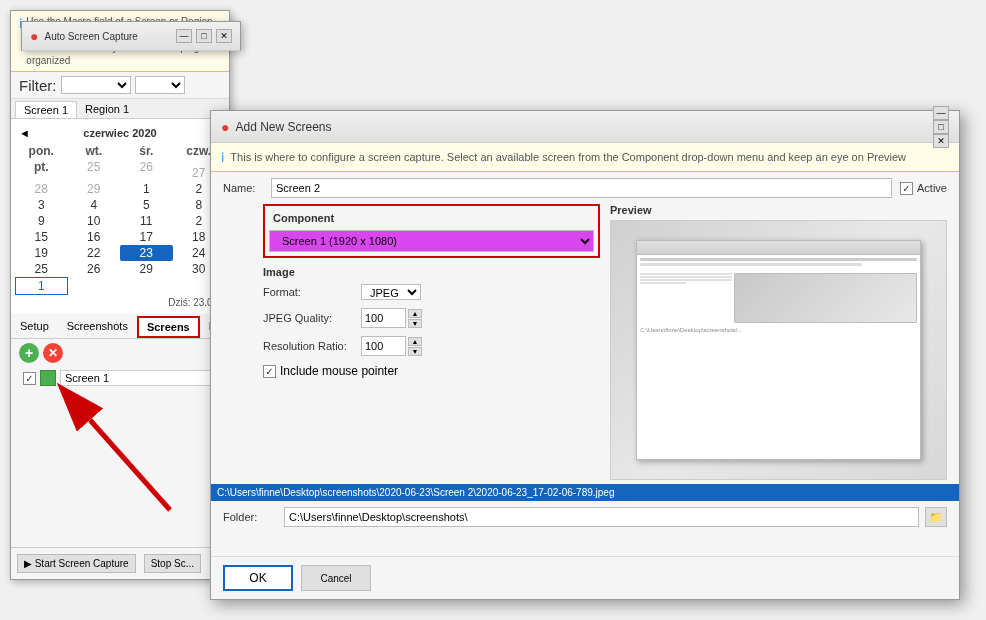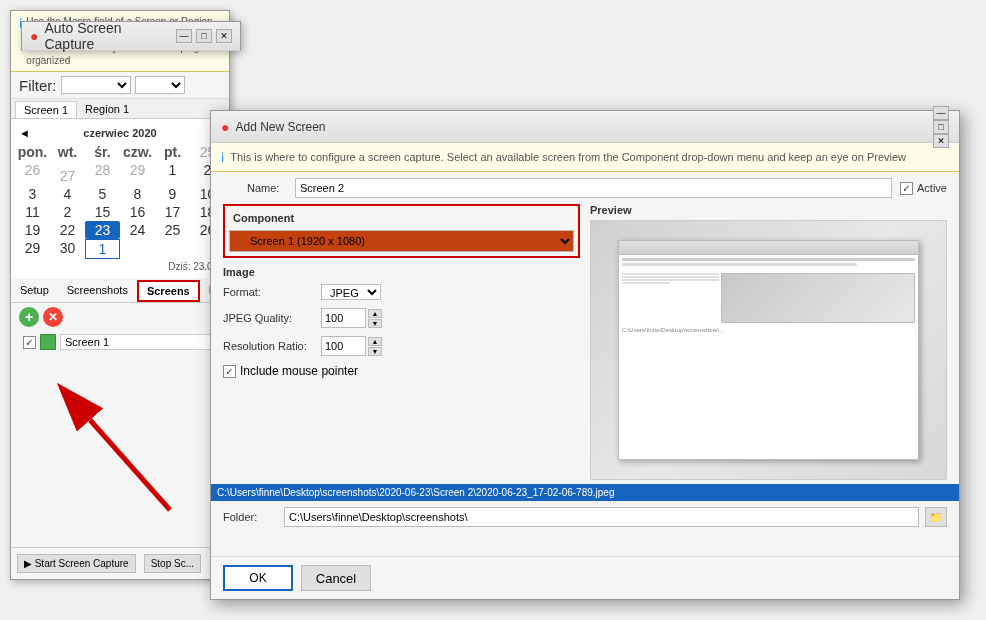--- a/index.html
+++ b/index.html
@@ -28,21 +28,21 @@
       background: linear-gradient(to bottom, #f0f0f0, #e0e0e0);
       border-bottom: 1px solid #ccc;
       padding: 6px 8px;
       display: flex;
       align-items: center;
       gap: 6px;
       height: 30px;
     }
     .title-bar .title-text {
       flex: 1;
-      font-size: 14px;
+      font-size: 10px;
       color: #333;
     }
     .title-bar .win-btns {
       display: flex;
       gap: 4px;
     }
     .win-btn {
       width: 16px;
       height: 14px;
       border: 1px solid #aaa;
@@ -93,22 +93,22 @@
     }
     .cal-header {
       text-align: center;
       font-size: 11px;
       font-weight: bold;
       padding: 2px;
       color: #333;
     }
     .cal-days {
       display: grid;
-      grid-template-columns: repeat(6, 1fr);
-      font-size: 14px;
+      grid-template-columns: repeat(4, 1fr);
+      font-size: 12px;
     }
     .cal-cell {
       text-align: center;
       padding: 1px;
       color: #333;
     }
     .cal-cell.header { font-weight: bold; color: #555; }
     .cal-cell.today {
       background: #1565C0;
       color: white;
@@ -296,22 +296,22 @@
       font-size: 11px;
       font-weight: bold;
       color: #333;
       background: #f5f5f5;
       padding: 2px 4px;
       margin-bottom: 4px;
     }
     .component-select {
       font-size: 11px;
       border: 1px solid #bbb;
-      background: #c2410c;
-      padding: 2px 16px;
+      background: #d946ef;
+      padding: 2px 8px;
       height: 22px;
       width: 100%;
       cursor: pointer;
     }
     .image-section {
       margin-top: 4px;
     }
     .image-label {
       font-size: 11px;
       font-weight: bold;
@@ -466,32 +466,31 @@
       border: 2px solid #1565C0;
       font-size: 12px;
       cursor: pointer;
       text-align: center;
     }
     .cancel-btn {
       min-width: 70px;
       padding: 4px 12px;
       background: #e0e0e0;
       border: 1px solid #bbb;
-      font-size: 13px;
+      font-size: 10px;
       cursor: pointer;
       text-align: center;
     }
 
     
     .name-row {
       display: flex;
       align-items: center;
       padding: 6px 12px 0px;
       gap: 8px;
-      margin-left: 24px;
     }
     .name-label { font-size: 11px; color: #333; min-width: 40px; }
     .name-input {
       flex: 1;
       font-size: 11px;
       border: 1px solid #bbb;
       padding: 2px 4px;
       background: white;
       height: 20px;
     }
@@ -531,20 +530,21 @@
       padding: 2px 4px;
       font-size: 11px;
     }
     .cal-nav-btn { cursor: pointer; font-size: 11px; }
 
     .dialog-two-col {
       display: flex;
       gap: 10px;
       padding: 6px 12px 0;
       flex: 1;
+      margin-left: 40px;
     }
 
     .screen-list-area {
       padding: 0 4px;
       flex: 1;
     }
   </style>
 </head>
 <body>
 
@@ -671,21 +671,21 @@
       <polygon points="0 0, 10 3.5, 0 7" fill="#cc0000"></polygon>
     </marker>
   </defs>
   <line x1="140" y1="130" x2="60" y2="40" stroke="#cc0000" stroke-width="5" marker-end="url(#arrowhead)"></line>
 </svg>
 
 <div class="main-dialog">
 
   <div class="dialog-title-bar">
     <span style="color:#e53935;font-size:14px;">●</span>
-    <span class="dialog-title-text">Add New Screen</span>
+    <span class="dialog-title-text">Add New Screens</span>
     <div class="win-btns">
       <div class="win-btn">—</div>
       <div class="win-btn">□</div>
       <div class="win-btn">✕</div>
     </div>
   </div>
 
   <div class="dialog-info-bar">
     <span style="color:#2196F3;font-size:13px;">ℹ</span>
     <span>This is where to configure a screen capture. Select an available screen from the Component drop-down menu and keep an eye on Preview</span>

